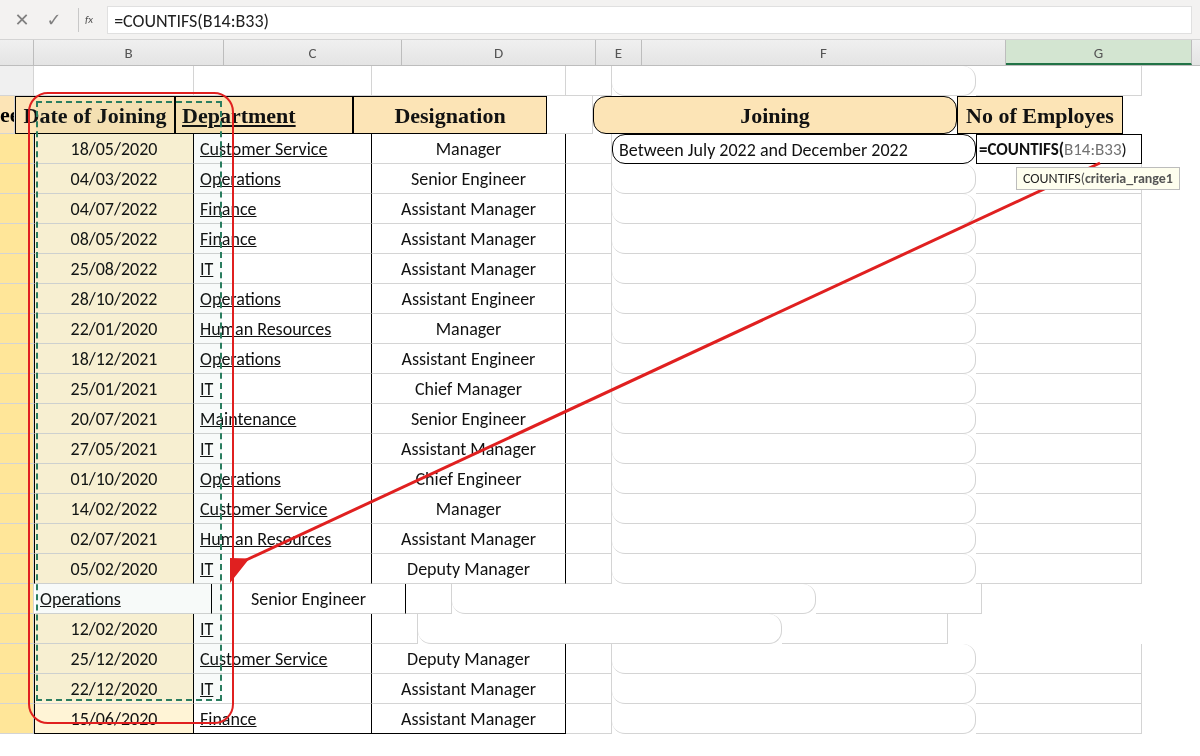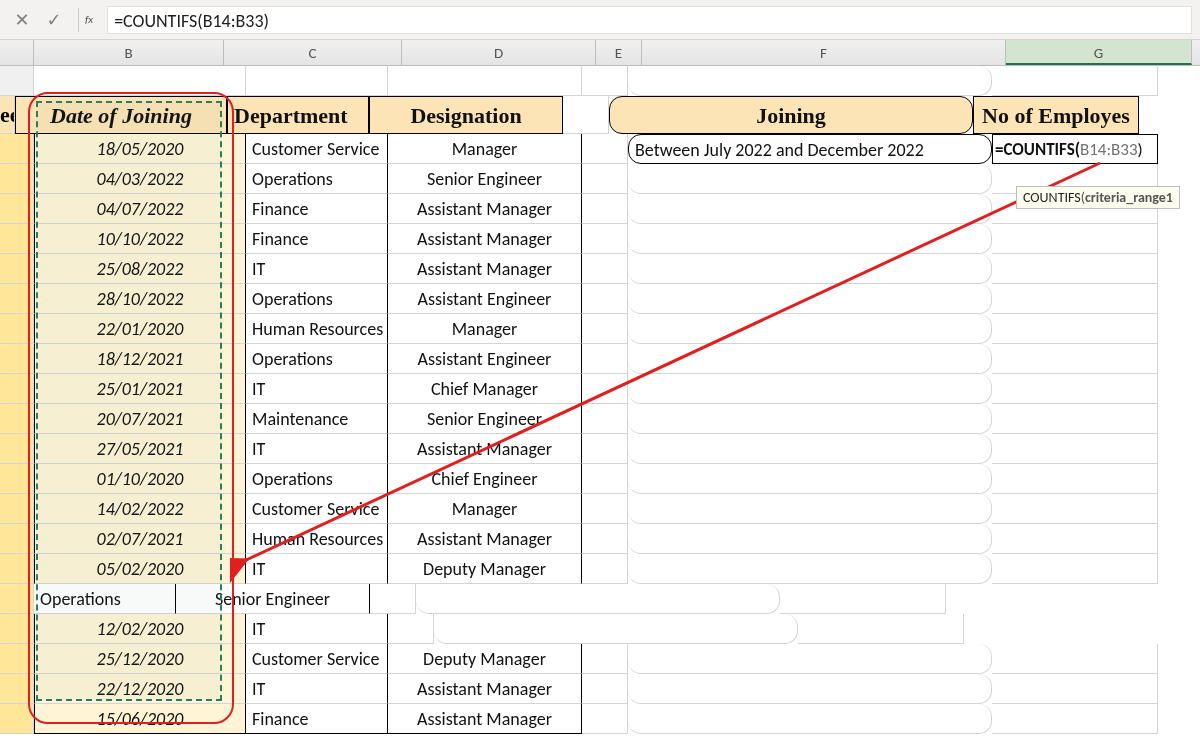--- a/index.html
+++ b/index.html
@@ -92,22 +92,22 @@
       border-bottom: 1px solid #d4d4d4;
       font-size: 18px;
       color: #111;
       padding: 0 6px;
       line-height: 30px;
       overflow: hidden;
       white-space: nowrap;
       background: #fff;
     }
     .row.tall .cell { line-height: 38px; }
-    .cell.c-B { width: 212px; font-style: italic; }
-    .cell.c-C { width: 142px; }
+    .cell.c-B { width: 160px; }
+    .cell.c-C { width: 178px; text-decoration: underline; }
     .cell.c-D { width: 194px; text-align: center; }
     .cell.c-E { width: 46px; }
     .cell.c-F { width: 364px; border-radius: 13px; }
     .cell.c-G { width: 166px; }
     .hdr-cell {
       background: #fce4b6;
       font-family: 'Times New Roman', serif;
       font-weight: bold;
       font-size: 22px;
       text-align: center;
@@ -177,21 +177,21 @@
     }
     .formula-cell .ftext {
       position: absolute;
       left: 2px;
       top: 0;
       white-space: nowrap;
     }
     .blue-ref { color: #737373; }
     .tooltip {
       position: absolute;
-      top: 186px;
+      top: 167px;
       left: 1016px;
       background: #fefeee;
       border: 1px solid #bcbcbc;
       font-size: 14px;
       padding: 2px 6px;
       z-index: 8;
       color: #555;
     }
     .tooltip .fn { color: #222; }
     .tooltip .bold-arg { font-weight: bold; }
@@ -291,21 +291,21 @@
         <div class="a-col-data"></div>
         <div class="cell c-B data-b">04/07/2022</div>
         <div class="cell c-C data-c">Finance</div>
         <div class="cell c-D data-d">Assistant Manager</div>
         <div class="cell c-E"></div>
         <div class="cell c-F"></div>
         <div class="cell c-G"></div>
       </div>
       <div class="row">
         <div class="a-col-data"></div>
-        <div class="cell c-B data-b">10/10/2022</div>
+        <div class="cell c-B data-b">08/05/2022</div>
         <div class="cell c-C data-c">Finance</div>
         <div class="cell c-D data-d">Assistant Manager</div>
         <div class="cell c-E"></div>
         <div class="cell c-F"></div>
         <div class="cell c-G"></div>
       </div>
       <div class="row">
         <div class="a-col-data"></div>
         <div class="cell c-B data-b">25/08/2022</div>
         <div class="cell c-C data-c">IT</div>

